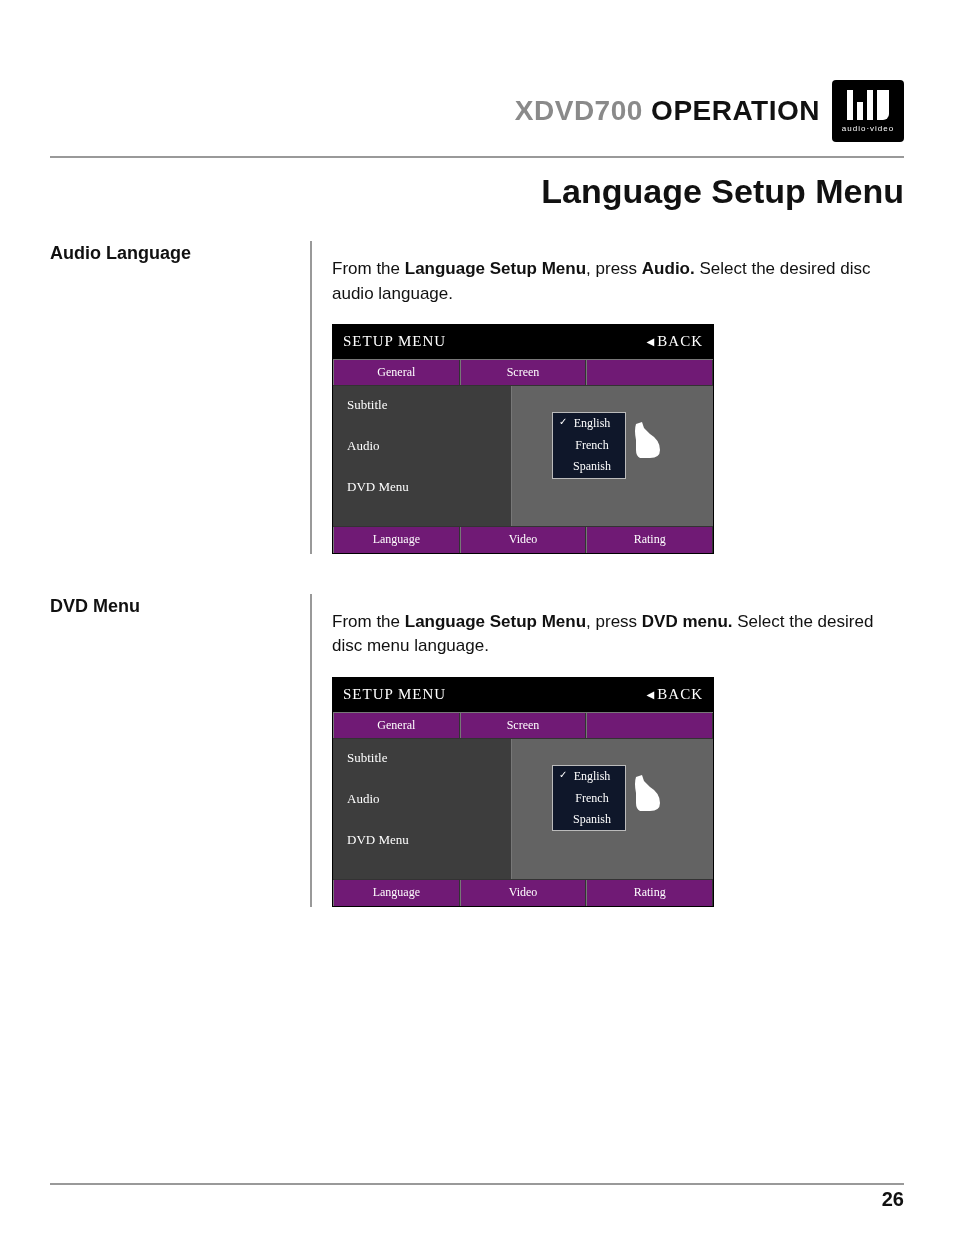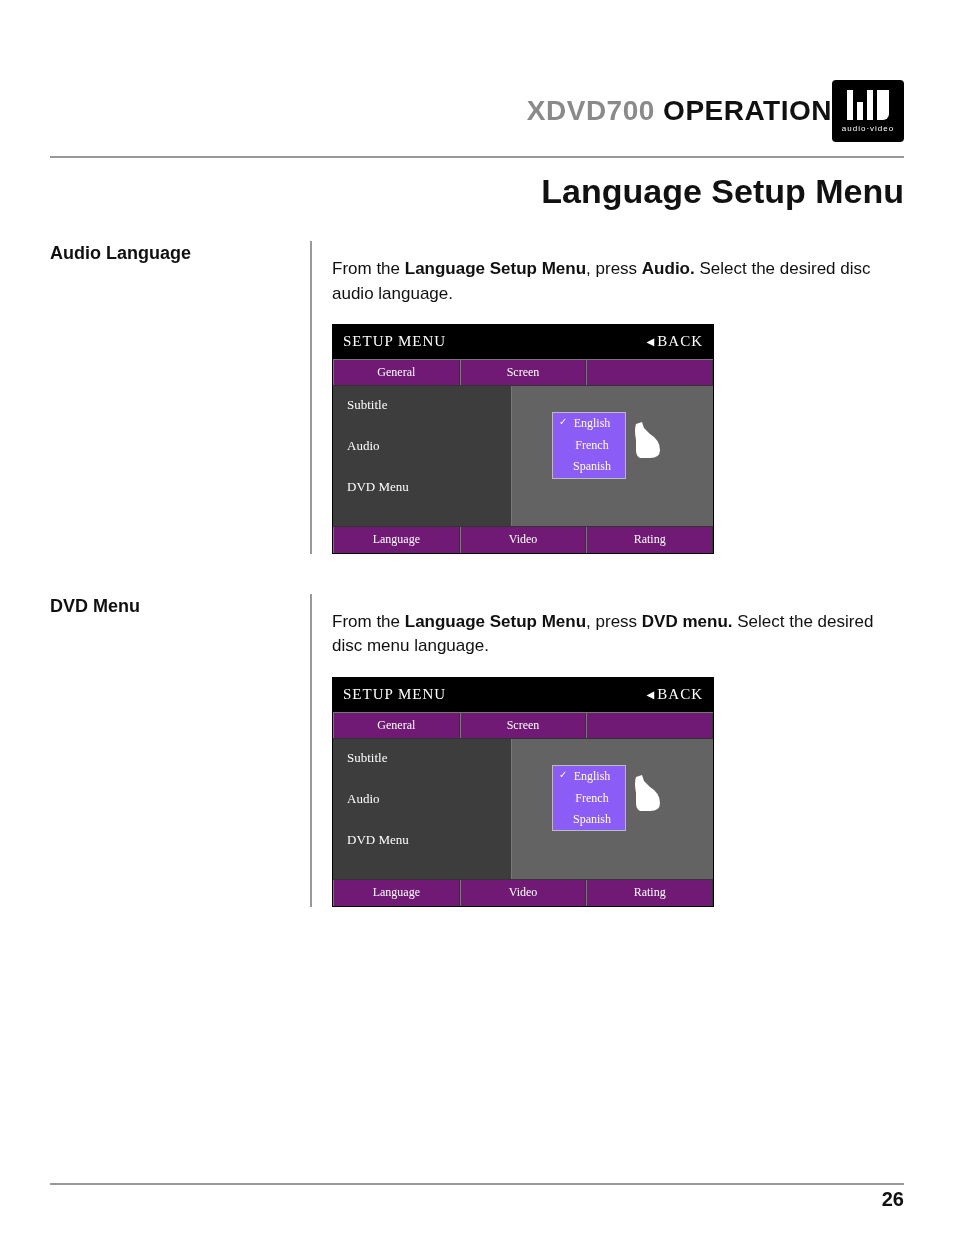--- a/index.html
+++ b/index.html
@@ -1,17 +1,17 @@
 <!DOCTYPE html>
 <html><head>
 <meta charset="utf-8">
 <style>
   html,body{margin:0;padding:0;background:#fff;font-family:Arial,Helvetica,sans-serif;color:#111}
   .page{width:954px;height:1235px;position:relative;box-sizing:border-box;padding:50px 50px 30px 50px}
-  .hdr{display:flex;justify-content:flex-end;align-items:center;margin-top:30px}
+  .hdr{display:flex;justify-content:flex-end;align-items:center;gap:12px;margin-top:30px}
   .hdr-title{font-size:28px;font-weight:700;letter-spacing:.5px}
   .hdr-title .model{color:#8a8a8a}
   .logo{background:#000;color:#fff;width:72px;height:62px;display:flex;flex-direction:column;align-items:center;justify-content:center;border-radius:4px;position:relative}
   .logo .bars{display:flex;gap:4px;align-items:flex-end;height:30px}
   .logo .bars span{display:block;width:6px;background:#fff}
   .logo .bars span:nth-child(1){height:30px}
   .logo .bars span:nth-child(2){height:18px}
   .logo .bars span:nth-child(3){height:30px}
   .logo .bars .b4{height:30px;width:12px;border-radius:0 0 6px 0}
   .logo .sub{font-size:8px;letter-spacing:1px;margin-top:4px}
@@ -24,21 +24,21 @@
   .maincol p{margin:16px 0 18px 0}
   .b{font-weight:700}
   .setup{width:380px;border:1px solid #000;background:#3d3d3d;color:#fff;font-family:Liberation Serif, serif;font-size:13px}
   .setup .bar{background:#000;display:flex;justify-content:space-between;align-items:center;padding:6px 10px;font-size:15px;letter-spacing:1px}
   .setup .bar .back::before{content:"◀";font-size:10px;margin-right:2px;vertical-align:1px}
   .tabs{display:flex;background:#701a75;border-top:1px solid #777;border-bottom:1px solid #333}
   .tabs .tab{flex:1;text-align:center;padding:4px 0;border-left:1px solid #777;border-right:1px solid #333;font-size:12px}
   .body{display:flex;min-height:140px;background:#3d3d3d}
   .left{width:150px;padding:10px 14px;display:flex;flex-direction:column;gap:22px;font-size:13px}
   .right{flex:1;position:relative;background:#636363;border-left:1px solid #777}
-  .opts{position:absolute;left:40px;top:26px;border:1px solid #bbb;background:#8b5cf6}
+  .opts{position:absolute;left:40px;top:26px;border:1px solid #bbb;background:#0f172a}
   .opt{padding:2px 14px 2px 20px;font-size:12px;position:relative;text-align:center}
   .opt.sel::before{content:"✓";position:absolute;left:6px;top:2px;font-size:10px}
   .hand{position:absolute;left:118px;top:34px;width:36px;height:40px}
   .tabs.bottom{border-top:1px solid #333;border-bottom:0}
   .pgnum{position:absolute;right:50px;bottom:24px;font-size:20px;font-weight:700}
   .footrule{position:absolute;left:50px;right:50px;bottom:50px;border-top:2px solid #999}
 </style>
 </head>
 <body>
 

